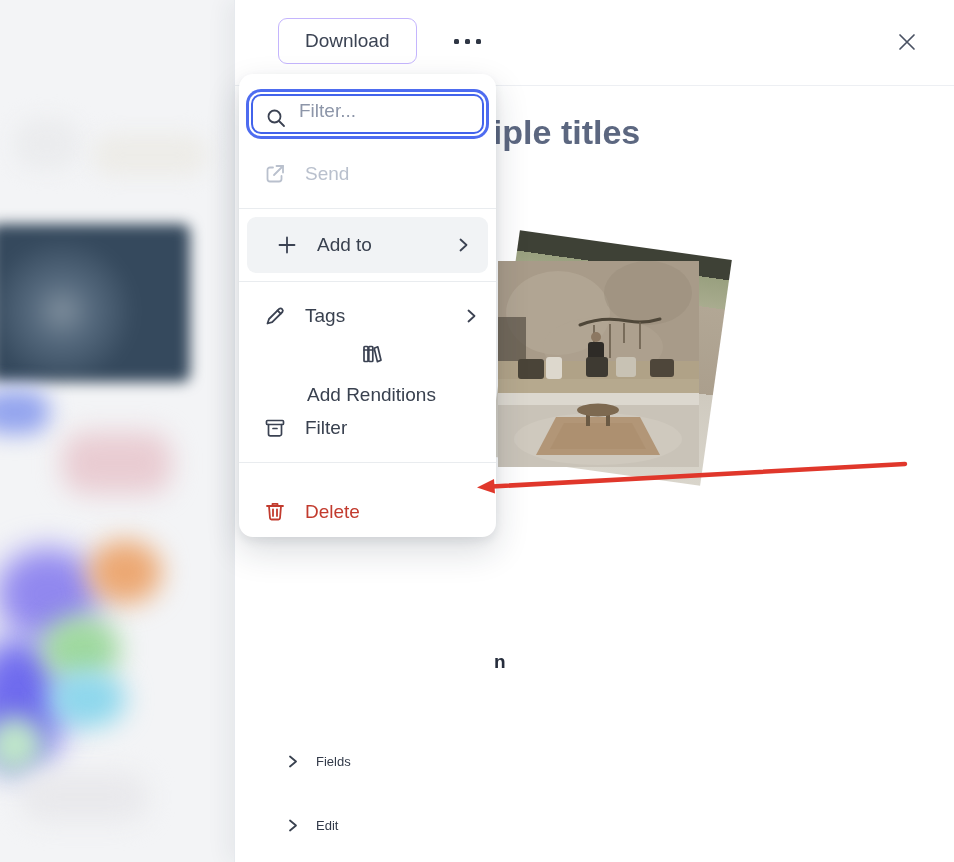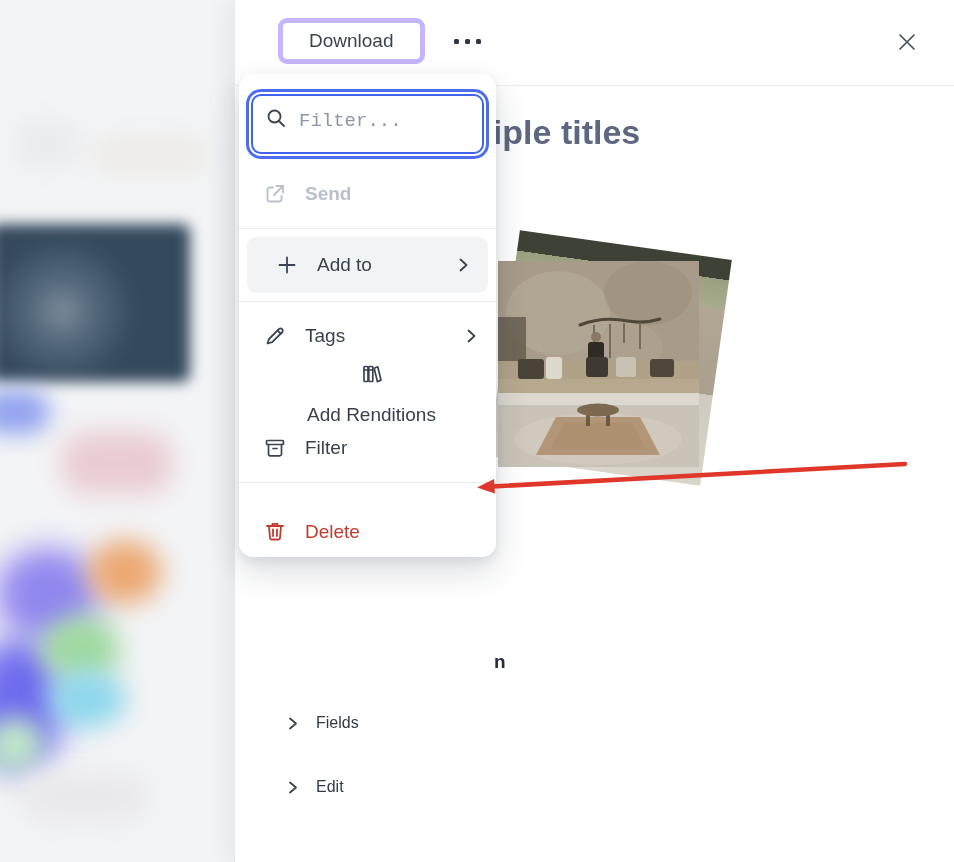--- a/index.html
+++ b/index.html
@@ -22,61 +22,61 @@
   .blob.green{left:42px;top:616px;width:78px;height:66px;background:#9fd99f;filter:blur(13px);border-radius:50%;}
   .blob.cyan{left:48px;top:670px;width:78px;height:58px;background:#8ed7ec;filter:blur(13px);border-radius:50%;}
   .blob.green2{left:-14px;top:716px;width:58px;height:58px;background:#bfe6c9;filter:blur(12px);border-radius:50%;}
   .blob.gray{left:20px;top:772px;width:128px;height:50px;background:#e9e9ec;filter:blur(12px);}
 
   
   .modal{position:absolute;left:234px;top:0;width:720px;height:862px;background:#ffffff;
          border-left:1px solid #e7eaee;box-shadow:-8px 0 20px rgba(40,50,70,.06);}
   .hdr-divider{position:absolute;left:0;top:85px;width:720px;height:1px;background:#edeff3;}
   .btn-download{position:absolute;left:43px;top:18px;height:46px;padding:0 26px;
-    background:#fff;border:5px solid #c4b5fd;border-radius:9px;font-size:19px;color:#3b4353;
+    background:#fff;border:1px solid #c4b5fd;border-radius:9px;font-size:19px;color:#3b4353;
     font-family:"Liberation Sans",sans-serif;display:flex;align-items:center;cursor:pointer;}
   .btn-more{position:absolute;left:210px;top:27px;width:44px;height:28px;display:flex;
     align-items:center;justify-content:center;gap:6px;background:none;border:none;cursor:pointer;}
   .btn-more .dot{width:5px;height:5px;border-radius:1.5px;background:#2f3644;}
   .btn-close{position:absolute;left:658px;top:28px;width:28px;height:28px;background:none;border:none;
     display:flex;align-items:center;justify-content:center;cursor:pointer;}
   .page-title{position:absolute;left:188px;top:113px;font-size:34px;font-weight:600;color:#5c6780;
     white-space:nowrap;z-index:2;}
 
   
   .photo-back{position:absolute;left:268px;top:244px;width:214px;height:228px;
     transform:rotate(8deg);z-index:3;
     background:linear-gradient(180deg,#3e4136 0%,#3e4136 9%,#99a07f 9%,#a9ac8f 22%,#b2a795 22%,#ab9f8d 60%,#cfcabf 60%,#d9d5cb 100%);}
   .photo-front{position:absolute;left:263px;top:261px;width:201px;height:206px;z-index:4;}
 
   .selection-status{position:absolute;left:266px;top:565px;width:200px;text-align:center;
     font-size:19px;font-weight:bold;color:#1f2633;z-index:2;white-space:nowrap;}
   .fragment{position:absolute;left:259px;top:651px;font-size:19px;font-weight:bold;color:#262d3c;z-index:2;}
 
   .section-row{position:absolute;left:50px;display:flex;align-items:center;gap:16px;
-    font-size:16px;color:#323a49;cursor:pointer;z-index:2;}
+    font-size:13px;color:#323a49;cursor:pointer;z-index:2;margin-top:40px;}
   .section-row.fields{top:714px;}
   .section-row.tags{top:778px;}
 
   
   .menu{position:absolute;left:239px;top:74px;width:257px;z-index:30;background:#fff;
     border-radius:14px;box-shadow:0 4px 10px rgba(25,35,55,.08),0 14px 34px rgba(25,35,55,.16);
     padding:18px 0 14px 0;box-sizing:border-box;}
   .filter-wrap{position:relative;margin:2px 12px 14px 12px;}
-  .filter-wrap input{width:100%;height:60px;box-sizing:border-box;padding:0 12px 6px 46px;
-    font-size:19px;color:#39414f;font-family:Liberation Mono, monospace;
+  .filter-wrap input{width:100%;height:40px;box-sizing:border-box;padding:0 12px 6px 46px;
+    font-size:19px;color:#39414f;font-family:Liberation Sans, sans-serif;
     border:2px solid #4263eb;border-radius:10px;outline:none;
     box-shadow:0 0 0 2px #ffffff,0 0 0 5px #4e6cf0;}
   .filter-wrap input::placeholder{color:#8d96a9;}
   .filter-wrap .search-ic{position:absolute;left:14px;top:13px;pointer-events:none;}
 
   .mi{display:flex;align-items:center;gap:18px;height:52px;padding:0 16px 0 24px;
     font-size:19px;color:#39414f;cursor:pointer;}
   .mi .lbl{flex:1;}
-  .mi.disabled{color:#b9c0cd;cursor:default;font-weight:bold;}
+  .mi.disabled{color:#b9c0cd;cursor:default;}
   .mi.hover{background:#f1f3f5;border-radius:9px;margin:2px 8px;padding-left:28px;height:56px;}
   .mi.danger{color:#c23b2e;align-items:flex-end;}
   .mi .ic{width:24px;height:24px;display:flex;align-items:center;justify-content:center;flex:0 0 24px;}
   .menu .divider{height:1px;background:#e9ecef;margin:8px 0;}
   .mi .chev{flex:0 0 18px;display:flex;align-items:center;justify-content:center;}
 
   
   .arrow-overlay{position:absolute;left:0;top:0;z-index:40;pointer-events:none;}
 </style>
 </head>

